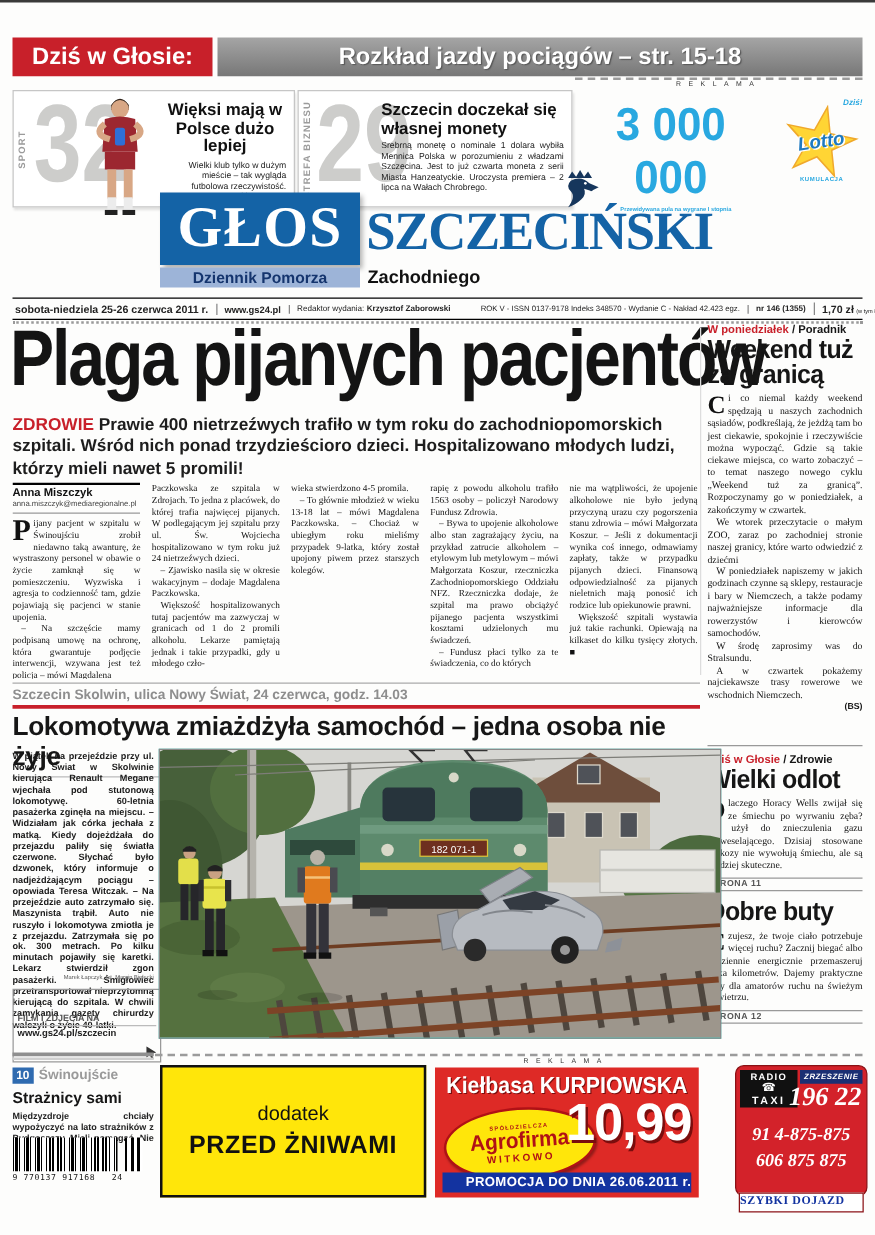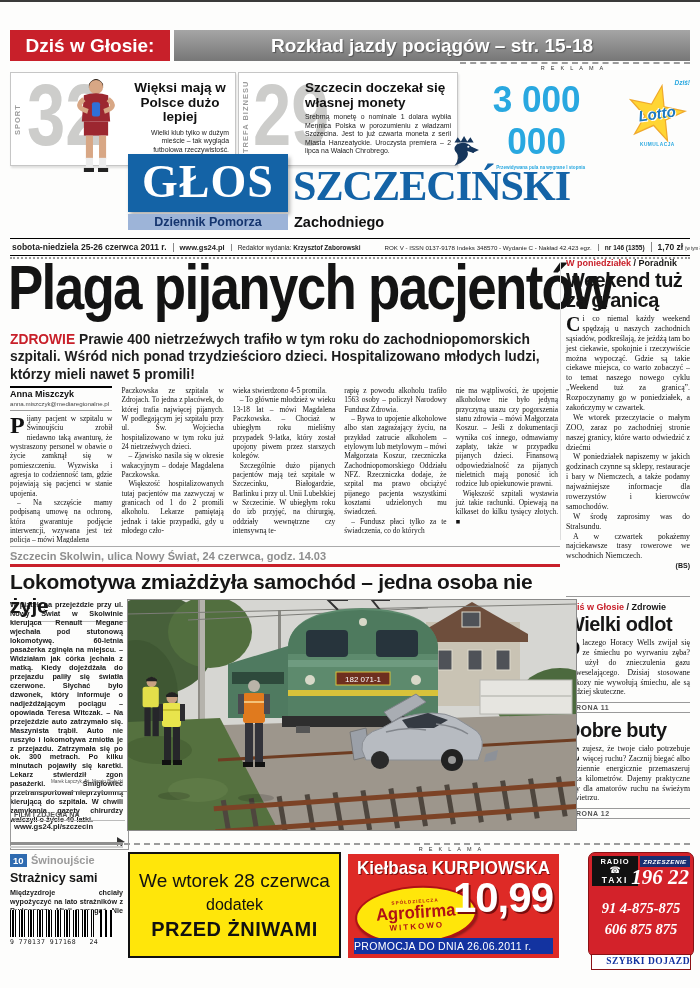--- a/index.html
+++ b/index.html
@@ -149,37 +149,37 @@
   .oval{position:absolute;left:7px;top:32px;width:118px;height:54px;background:#ffe60a;border:2px solid #b01116;
         border-radius:50%;transform:rotate(-4deg);display:flex;flex-direction:column;justify-content:center;
         align-items:center;box-shadow:1px 2px 2px rgba(0,0,0,.35);}
   .oval .o1{font-size:4.6px;font-weight:bold;color:#b01116;letter-spacing:1px;}
   .oval .o2{font-size:17.5px;font-weight:bold;color:#b01116;line-height:1;transform:scaleX(.95);}
   .oval .o3{font-size:8px;font-weight:bold;color:#b01116;letter-spacing:2px;}
   .price{position:absolute;right:6px;top:24px;text-align:right;color:#fff;}
   .price .p1{font-size:42px;font-weight:bold;line-height:40px;letter-spacing:-1px;text-shadow:2px 2px 0 #7a0d0d;}
   .price .p2{font-size:14px;font-weight:bold;text-shadow:1px 1px 0 #7a0d0d;margin-top:48px;}
   .adred .promo-strip{position:absolute;left:6px;right:6px;bottom:4px;height:16px;background:#1333a0;
-        color:#fff;font-weight:normal;font-size:10.5px;line-height:16px;text-align:left;letter-spacing:.3px;}
+        color:#fff;font-weight:bold;font-size:10.5px;line-height:16px;text-align:right;letter-spacing:.3px;}
 
   .adtaxi{top:852px;left:588px;width:104px;height:103px;background:#d3222a;border-radius:7px;
           border:1px solid #8a1216;overflow:visible;}
   .taxi-top{display:flex;margin:3px 3px 0;}
   .taxi-black{background:#111;color:#fff;width:42px;padding:1px 2px;text-align:center;}
   .taxi-black .r1{font-size:7.5px;font-weight:bold;letter-spacing:1px;}
   .taxi-black .ph{font-size:9px;line-height:9px;}
   .taxi-black .r2{font-size:8.5px;font-weight:bold;letter-spacing:2px;}
   .taxi-zrz{background:#1a2f73;color:#fff;flex:1;margin-left:2px;height:11px;font-size:6.2px;
             font-style:italic;font-weight:bold;text-align:center;line-height:11px;letter-spacing:.5px;}
   .taxi-n1{position:absolute;right:4px;top:12px;color:#fff;font-family:"Liberation Serif",serif;
            font-weight:bold;font-style:italic;font-size:21px;}
   .taxi-n2{color:#fff;font-family:"Liberation Serif",serif;font-weight:bold;font-style:italic;
            font-size:14.5px;text-align:center;margin-top:4px;white-space:nowrap;}
   .taxi-bot{position:absolute;left:2px;right:2px;bottom:-14px;height:14px;background:#fff;border:1px solid #8a1216;
-            color:#1333a0;font-weight:bold;font-size:9.5px;line-height:13px;text-align:right;
+            color:#1333a0;font-weight:bold;font-size:9.5px;line-height:13px;text-align:left;
             font-family:"Liberation Serif",serif;letter-spacing:.5px;}
 </style>
 </head>
 <body>
 
 <div class="page">
   <div class="abs toprule"></div>
 
   <div class="abs badge">Dziś w Głosie:</div>
   <div class="abs banner">Rozkład jazdy pociągów – str. 15-18</div>
@@ -283,21 +283,20 @@
       <p>– Na szczęście mamy podpisaną umowę na ochronę, która gwarantuje podjęcie interwencji, wzywana jest też policja – mówi Magdalena</p>
     </div>
     <div class="acol">
       <p class="noind">Paczkowska ze szpitala w Zdrojach. To jedna z placówek, do której trafia najwięcej pijanych. W podlegającym jej szpitalu przy ul. Św. Wojciecha hospitalizowano w tym roku już 24 nietrzeźwych dzieci.</p>
       <p>– Zjawisko nasila się w okresie wakacyjnym – dodaje Magdalena Paczkowska.</p>
       <p>Większość hospitalizowanych tutaj pacjentów ma zazwyczaj w granicach od 1 do 2 promili alkoholu. Lekarze pamiętają jednak i takie przypadki, gdy u młodego czło-</p>
     </div>
     <div class="acol">
       <p class="noind">wieka stwierdzono 4-5 promila.</p>
       <p>– To głównie młodzież w wieku 13-18 lat – mówi Magdalena Paczkowska. – Chociaż w ubiegłym roku mieliśmy przypadek 9-latka, który został upojony piwem przez starszych kolegów.</p>
-      <p>Szczególnie dużo pijanych pacjentów mają też szpitale w Szczecinku, Białogardzie, Barlinku i przy ul. Unii Lubelskiej w Szczecinie. W ubiegłym roku do izb przyjęć, na chirurgię, oddziały wewnętrzne czy intensywną te-</p>
     </div>
     <div class="acol">
       <p class="noind">rapię z powodu alkoholu trafiło 1563 osoby – policzył Narodowy Fundusz Zdrowia.</p>
       <p>– Bywa to upojenie alkoholowe albo stan zagrażający życiu, na przykład zatrucie alkoholem – etylowym lub metylowym – mówi Małgorzata Koszur, rzeczniczka Zachodniopomorskiego Oddziału NFZ. Rzeczniczka dodaje, że szpital ma prawo obciążyć pijanego pacjenta wszystkimi kosztami udzielonych mu świadczeń.</p>
       <p>– Fundusz płaci tylko za te świadczenia, co do których</p>
     </div>
     <div class="acol">
       <p class="noind">nie ma wątpliwości, że upojenie alkoholowe nie było jedyną przyczyną urazu czy pogorszenia stanu zdrowia – mówi Małgorzata Koszur. – Jeśli z dokumentacji wynika coś innego, odmawiamy zapłaty, także w przypadku pijanych dzieci. Finansową odpowiedzialność za pijanych nieletnich mają ponosić ich rodzice lub opiekunowie prawni.</p>
       <p>Większość szpitali wystawia już takie rachunki. Opiewają na kilkaset do kilku tysięcy złotych. ■</p>
     </div>
@@ -490,21 +489,20 @@
     <div class="bdigits">
       <span>9 770137 917168</span>
       &nbsp;&nbsp;<span>24</span>
     </div>
   </div>
 
   <div class="abs botdash"></div>
   <div class="abs botrkl">REKLAMA</div>
 
   <div class="abs adyellow">
-    <div class="y1">We wtorek 28 czerwca</div>
     <div class="y2">dodatek</div>
     <div class="y3">PRZED ŻNIWAMI</div>
   </div>
 
   <div class="abs adred">
     <div class="ti">Kiełbasa KURPIOWSKA</div>
     <div class="oval">
       <div class="o1">SPÓŁDZIELCZA</div>
       <div class="o2">Agrofirma</div>
       <div class="o3">WITKOWO</div>

